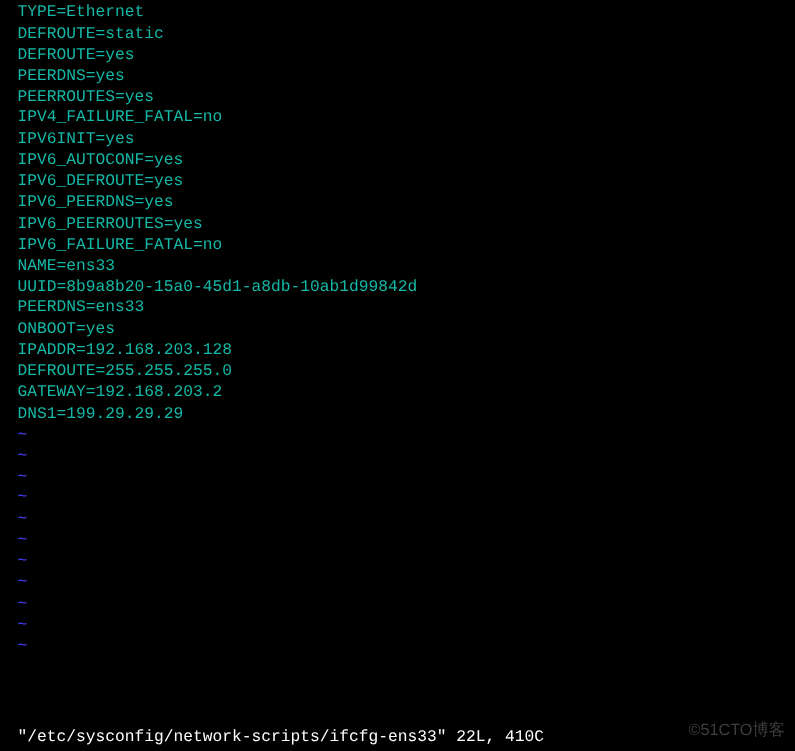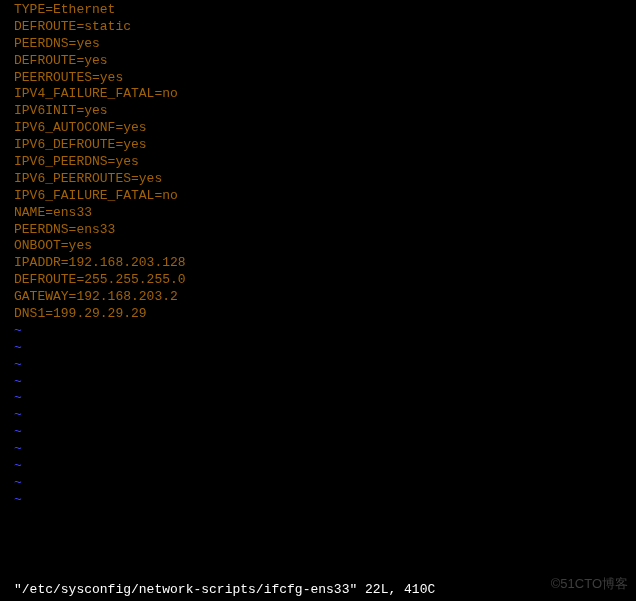--- a/index.html
+++ b/index.html
@@ -14,21 +14,21 @@
       font-size: 13px;
       line-height: 1.3;
       width: 636px;
       height: 601px;
       overflow: hidden;
       position: relative;
       padding: 2px 0 0 14px;
     }
     .config-line {
       white-space: pre;
-      color: #a16207;
+      color: #14b8a6;
     }
     .tilde-line {
       color: #4444ff;
       white-space: pre;
     }
     .status-line {
       color: #ffffff;
       white-space: pre;
       position: absolute;
       bottom: 2px;
@@ -43,31 +43,32 @@
       font-size: 13px;
       opacity: 0.6;
     }
   </style>
 </head>
 <body>
 
 <div id="content">
     <div class="config-line">TYPE=Ethernet</div>
     <div class="config-line">DEFROUTE=static</div>
+    <div class="config-line">DEFROUTE=yes</div>
     <div class="config-line">PEERDNS=yes</div>
-    <div class="config-line">DEFROUTE=yes</div>
     <div class="config-line">PEERROUTES=yes</div>
     <div class="config-line">IPV4_FAILURE_FATAL=no</div>
     <div class="config-line">IPV6INIT=yes</div>
     <div class="config-line">IPV6_AUTOCONF=yes</div>
     <div class="config-line">IPV6_DEFROUTE=yes</div>
     <div class="config-line">IPV6_PEERDNS=yes</div>
     <div class="config-line">IPV6_PEERROUTES=yes</div>
     <div class="config-line">IPV6_FAILURE_FATAL=no</div>
     <div class="config-line">NAME=ens33</div>
+    <div class="config-line">UUID=8b9a8b20-15a0-45d1-a8db-10ab1d99842d</div>
     <div class="config-line">PEERDNS=ens33</div>
     <div class="config-line">ONBOOT=yes</div>
     <div class="config-line">IPADDR=192.168.203.128</div>
     <div class="config-line">DEFROUTE=255.255.255.0</div>
     <div class="config-line">GATEWAY=192.168.203.2</div>
     <div class="config-line">DNS1=199.29.29.29</div>
     <div class="tilde-line">~</div>
     <div class="tilde-line">~</div>
     <div class="tilde-line">~</div>
     <div class="tilde-line">~</div>

